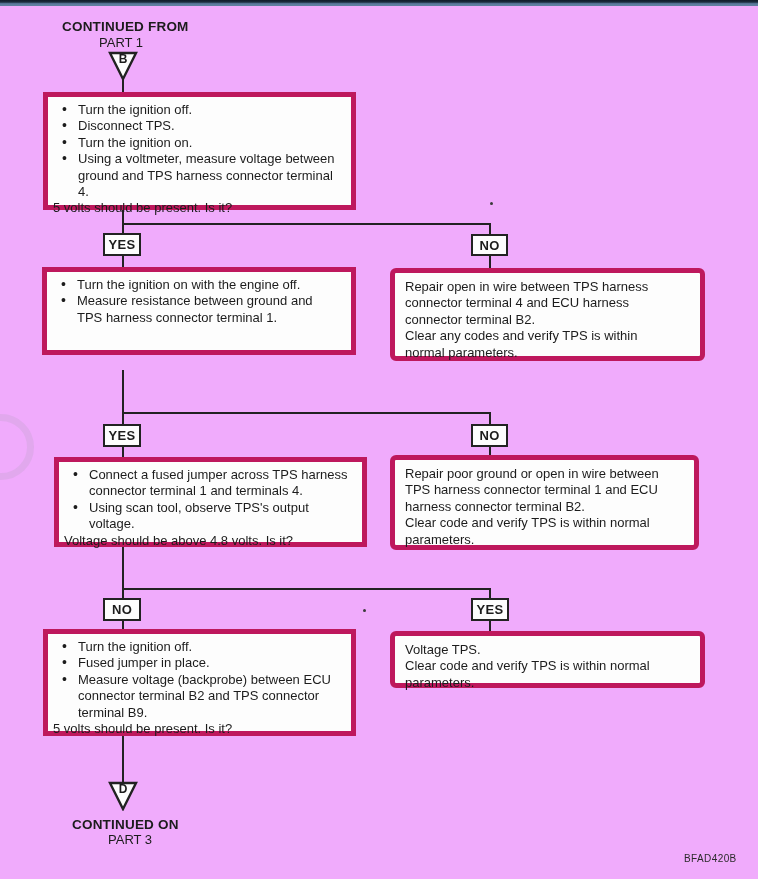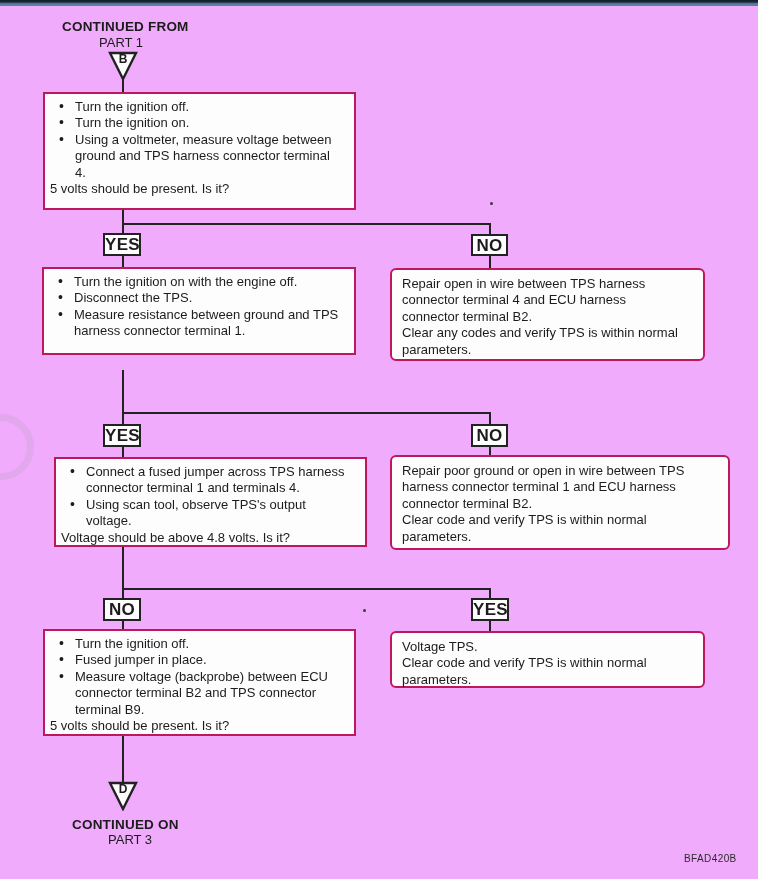--- a/index.html
+++ b/index.html
@@ -2,30 +2,30 @@
 <html><head>
 <meta charset="utf-8">
 <style>
   html,body{margin:0;padding:0;background:#e9e9e9;}
   .page{position:relative;width:758px;height:879px;background:#f0abfc;
         font-family:"Liberation Sans",sans-serif;color:#1c1c1c;overflow:hidden;}
   .topbar{position:absolute;left:0;top:0;width:758px;height:6px;
           background:linear-gradient(180deg,#101c28 0%,#1b2c3e 35%,#5b7b9e 62%,#60809f 100%);}
   .caption-bold{position:absolute;font-size:13.5px;font-weight:bold;letter-spacing:.2px;white-space:nowrap;}
   .caption{position:absolute;font-size:13px;white-space:nowrap;}
-  .stepbox{position:absolute;background:#fdfdfd;border:2px solid #be185d;box-sizing:border-box;
+  .stepbox{position:absolute;background:#fdfdfd;border:5px solid #be185d;box-sizing:border-box;
            font-size:13px;line-height:16.4px;}
   .leftbox{padding:5px 14px 0 4px;}
   .rightbox{padding:6px 24px 0 10px;border-radius:6px;}
   .bullet{position:relative;padding-left:26px;}
   .bullet::before{content:"\2022";position:absolute;left:10px;top:-1px;font-size:14px;}
   .question{padding-left:1px;}
   .para{margin:0;}
   .label{position:absolute;background:#fdfdfd;border:2px solid #222;box-sizing:border-box;
-         font-size:17px;font-weight:bold;text-align:center;line-height:19px;letter-spacing:.3px;}
+         font-size:13px;font-weight:bold;text-align:center;line-height:19px;letter-spacing:.3px;}
   .line{position:absolute;background:#222;}
   .tri{position:absolute;width:30px;height:30px;}
   .tri svg{display:block;}
   .tri .letter{position:absolute;top:1px;left:0;width:100%;text-align:center;
                font-size:12px;font-weight:bold;color:#1c1c1c;}
   .doccode{position:absolute;font-size:10px;letter-spacing:.4px;color:#2b2b2b;white-space:nowrap;}
   .speck{position:absolute;width:3px;height:3px;background:#3a3a3a;border-radius:50%;}
   .ghost-circle{position:absolute;left:-32px;top:414px;width:52px;height:52px;border-radius:50%;
                 border:7px solid rgba(150,156,162,0.16);}
 </style>
@@ -59,49 +59,49 @@
   <div class="line" style="left:489px;top:446px;width:2px;height:10px;"></div>
   <div class="line" style="left:122px;top:546px;width:2px;height:53px;"></div>
   <div class="line" style="left:122px;top:588px;width:369px;height:2px;"></div>
   <div class="line" style="left:489px;top:588px;width:2px;height:11px;"></div>
   <div class="line" style="left:122px;top:620px;width:2px;height:10px;"></div>
   <div class="line" style="left:489px;top:620px;width:2px;height:12px;"></div>
   <div class="line" style="left:122px;top:735px;width:2px;height:47px;"></div>
 
   <div class="stepbox leftbox" style="left:43px;top:92px;width:313px;height:118px;">
     <div class="bullet">Turn the ignition off.</div>
+    <div class="bullet">Disconnect TPS.</div>
     <div class="bullet">Turn the ignition on.</div>
     <div class="bullet">Using a voltmeter, measure voltage between ground and TPS harness connector terminal 4.</div>
     <div class="question">5 volts should be present. Is it?</div>
   </div>
 
   <div class="label" style="left:103px;top:233px;width:38px;height:23px;">YES</div>
   <div class="label" style="left:471px;top:234px;width:37px;height:22px;">NO</div>
 
   <div class="stepbox leftbox" style="left:42px;top:267px;width:314px;height:88px;">
     <div class="bullet">Turn the ignition on with the engine off.</div>
-    <div class="bullet">Disconnect the TPS.</div>
     <div class="bullet">Measure resistance between ground and TPS harness connector terminal 1.</div>
   </div>
 
   <div class="stepbox rightbox" style="left:390px;top:268px;width:315px;height:93px;">
     <div class="para">Repair open in wire between TPS harness connector terminal 4 and ECU harness connector terminal B2.</div>
     <div class="para">Clear any codes and verify TPS is within normal parameters.</div>
   </div>
 
   <div class="label" style="left:103px;top:424px;width:38px;height:23px;">YES</div>
   <div class="label" style="left:471px;top:424px;width:37px;height:23px;">NO</div>
 
   <div class="stepbox leftbox" style="left:54px;top:457px;width:313px;height:90px;">
     <div class="bullet">Connect a fused jumper across TPS harness connector terminal 1 and terminals 4.</div>
     <div class="bullet">Using scan tool, observe TPS's output voltage.</div>
     <div class="question">Voltage should be above 4.8 volts. Is it?</div>
   </div>
 
-  <div class="stepbox rightbox" style="left:390px;top:455px;width:340px;height:95px;">
+  <div class="stepbox rightbox" style="left:390px;top:455px;width:309px;height:95px;">
     <div class="para">Repair poor ground or open in wire between TPS harness connector terminal 1 and ECU harness connector terminal B2.</div>
     <div class="para">Clear code and verify TPS is within normal parameters.</div>
   </div>
 
   <div class="label" style="left:103px;top:598px;width:38px;height:23px;">NO</div>
   <div class="label" style="left:471px;top:598px;width:38px;height:23px;">YES</div>
 
   <div class="stepbox leftbox" style="left:43px;top:629px;width:313px;height:107px;">
     <div class="bullet">Turn the ignition off.</div>
     <div class="bullet">Fused jumper in place.</div>

